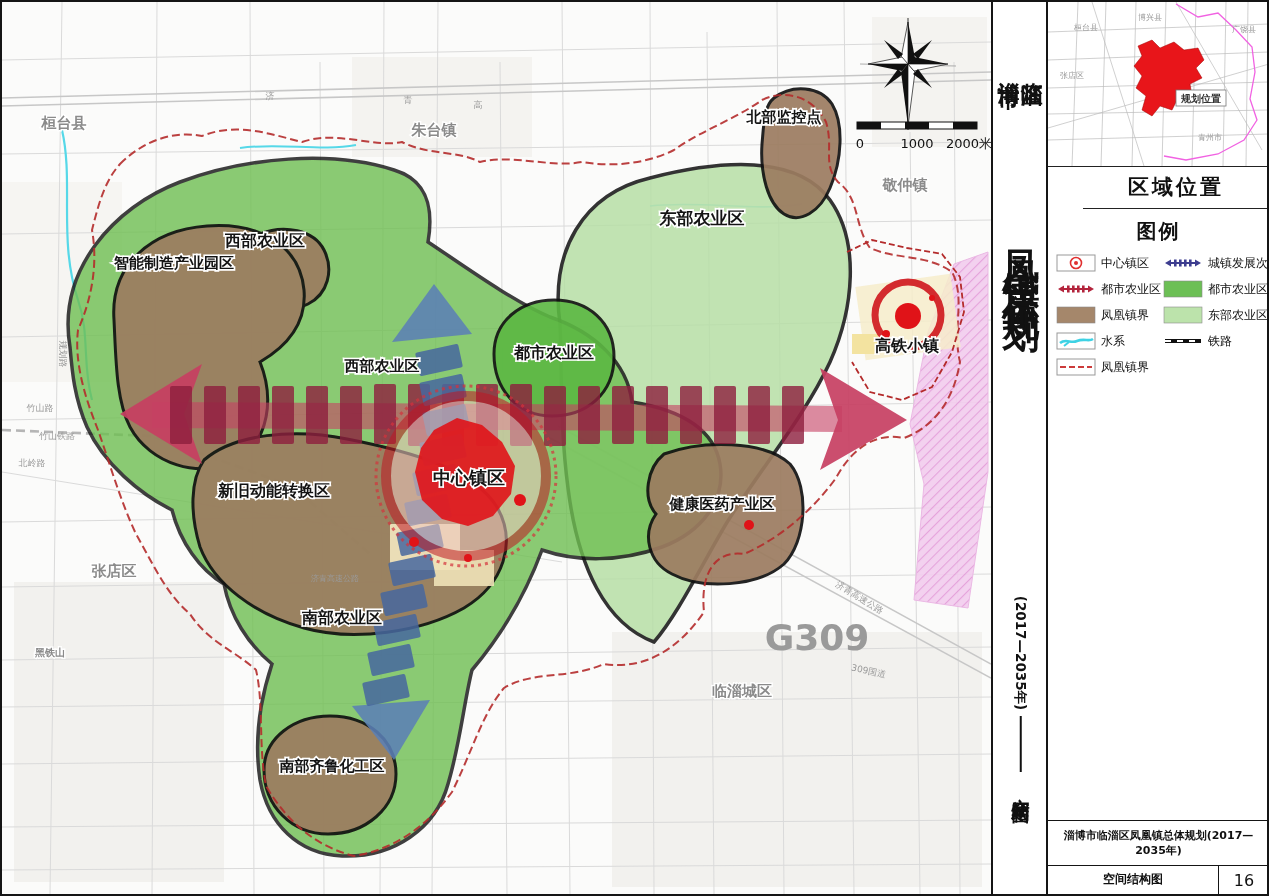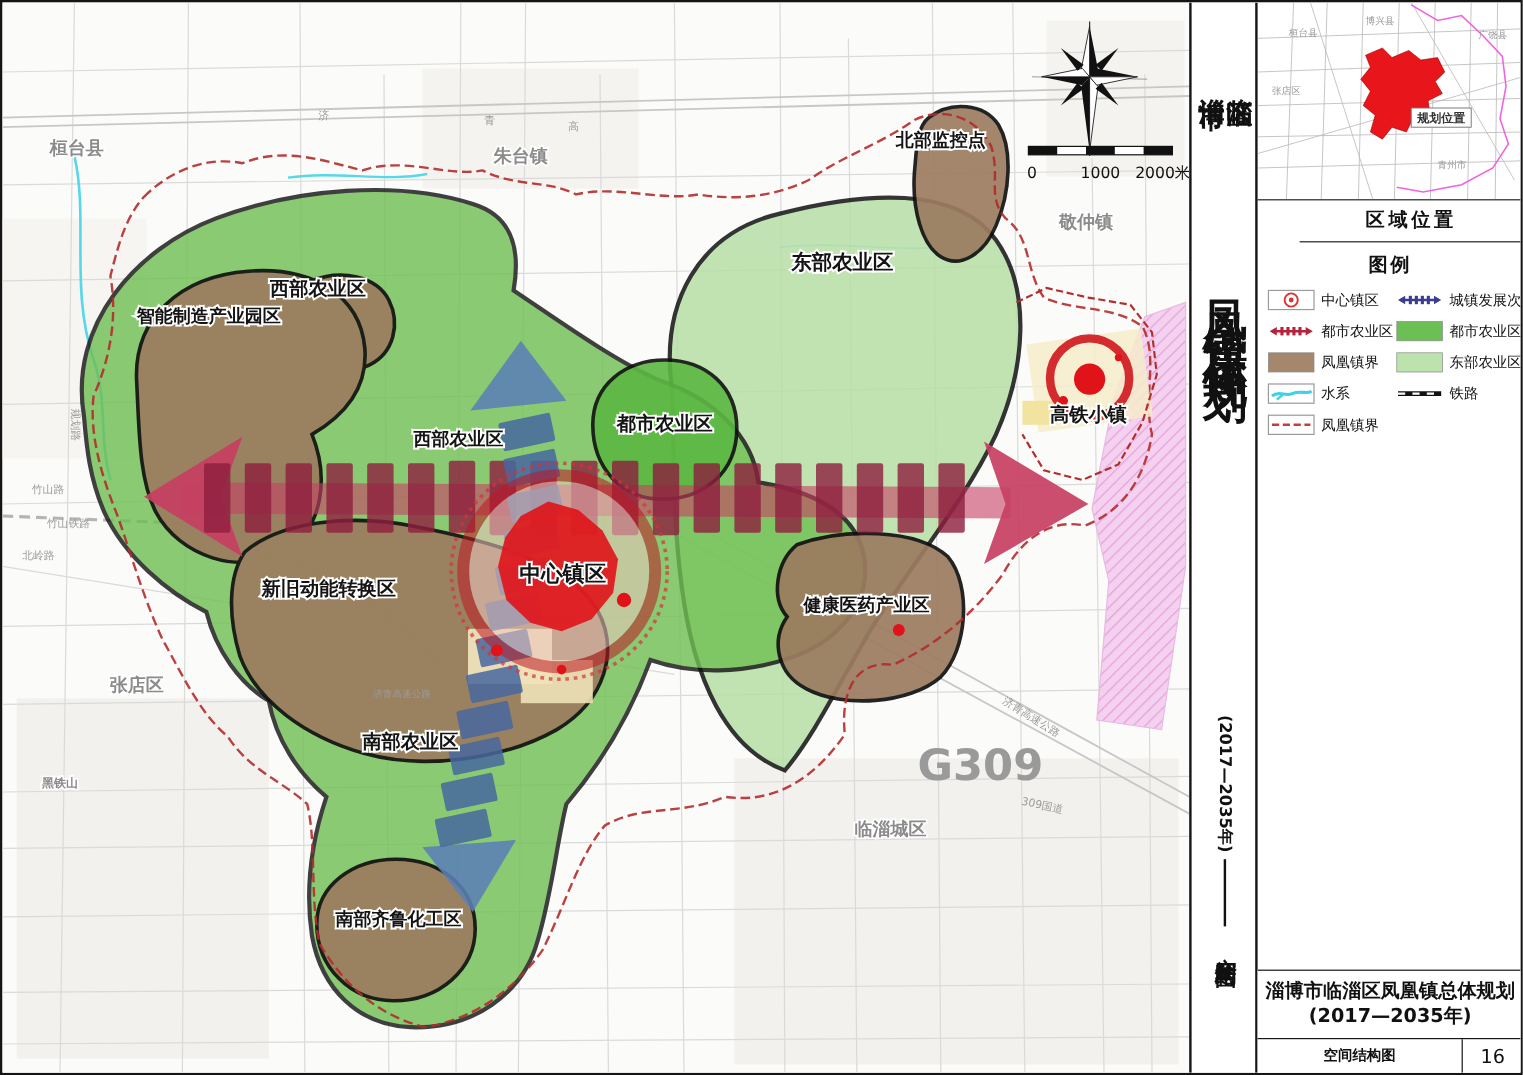--- a/index.html
+++ b/index.html
@@ -26,31 +26,31 @@
        width:2.5px;height:56px;background:#111;}
   .subtitle{position:absolute;top:782px;left:50%;transform:translateX(-50%);
        writing-mode:vertical-rl;text-orientation:upright;
        font-size:18px;font-weight:700;letter-spacing:2px;}
 
   
   .right-panel{position:absolute;left:1044px;top:0;width:221px;height:892px;
        border-left:2px solid #151515;background:#fff;}
   .inset-box{height:164px;border-bottom:1.5px solid #222;overflow:hidden;}
   .inset-box svg{display:block;}
-  .section-header{text-align:center;font-size:16px;font-weight:700;
+  .section-header{text-align:center;font-size:21px;font-weight:700;
        padding:6px 0 7px;border-bottom:1.5px solid #222;letter-spacing:3px;margin-left:35px;}
-  .legend-header{text-align:center;font-size:16px;font-weight:700;
+  .legend-header{text-align:center;font-size:20px;font-weight:700;
        padding:9px 0 2px;letter-spacing:2px;}
   .legend-grid{display:grid;grid-template-columns:1fr 1fr;gap:8px 2px;padding:7px 4px 0 8px;}
   .legend-item{display:flex;align-items:center;gap:5px;min-height:18px;}
   .lg-label{font-size:12px;white-space:nowrap;}
 
   .footer-box{position:absolute;left:0;right:0;bottom:0;background:#fff;
        border-top:1.5px solid #151515;}
-  .footer-title{text-align:center;font-weight:700;font-size:16px;
+  .footer-title{text-align:center;font-weight:700;font-size:11px;
        padding:7px 1px;border-bottom:1.5px solid #151515;}
   .footer-row{display:flex;}
   .footer-name{flex:1;text-align:center;font-weight:700;font-size:12px;padding:5px 0 6px;}
   .footer-page{width:50px;border-left:1.5px solid #151515;display:flex;
        align-items:center;justify-content:center;font-size:16px;}
 
   
   .zl{font-weight:700;paint-order:stroke;stroke:#fff;stroke-width:3.2px;fill:#141414;
       text-anchor:middle;font-family:"DejaVu Sans","Liberation Sans",sans-serif;}
   .dl{font-weight:700;paint-order:stroke;stroke:#fff;stroke-width:2.6px;fill:#8b8b8b;

